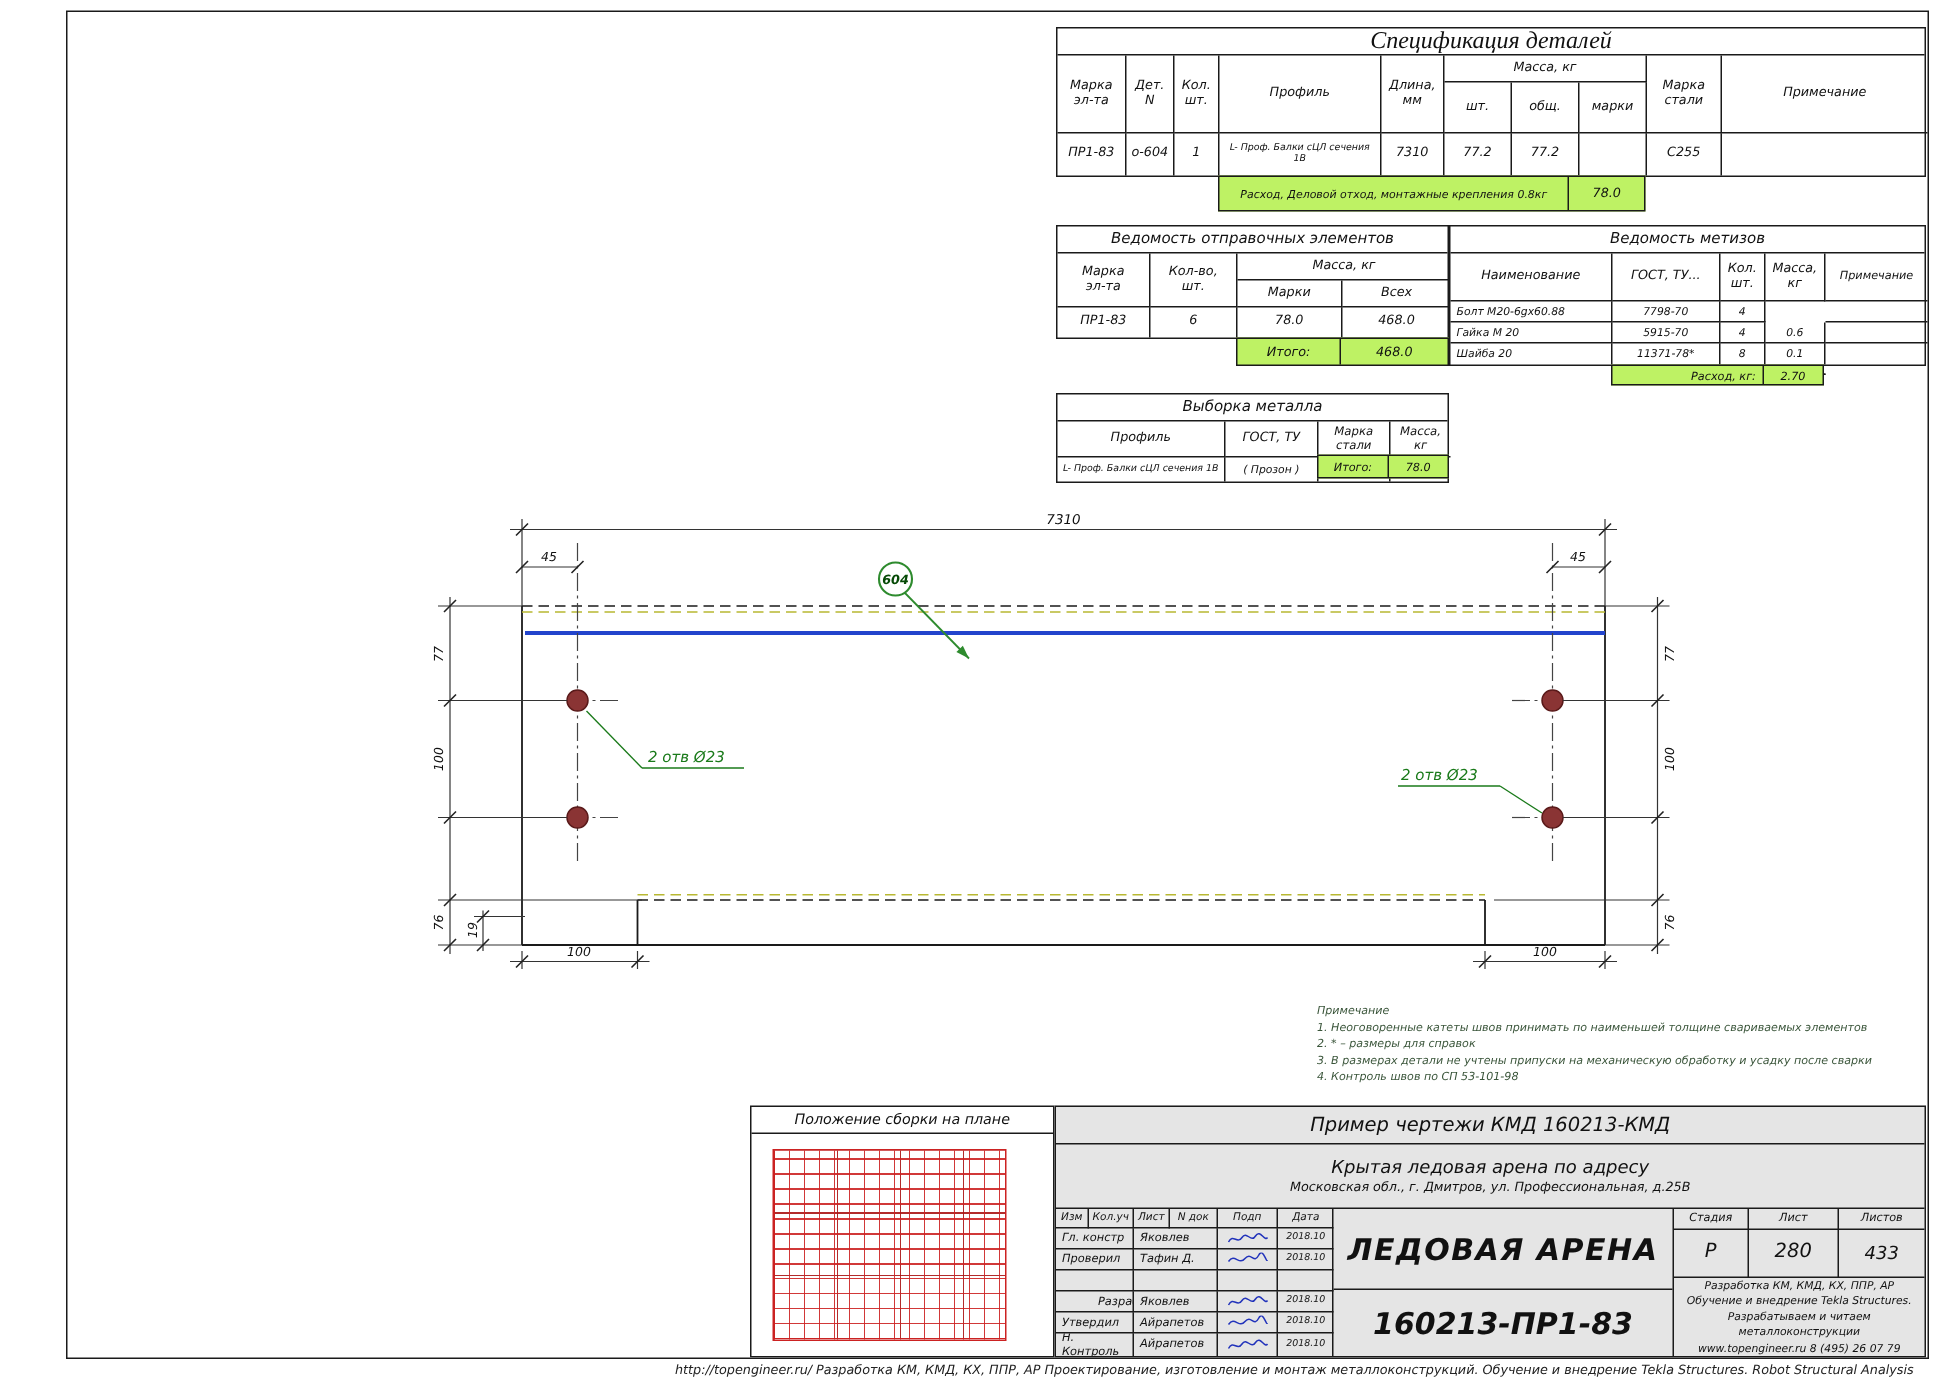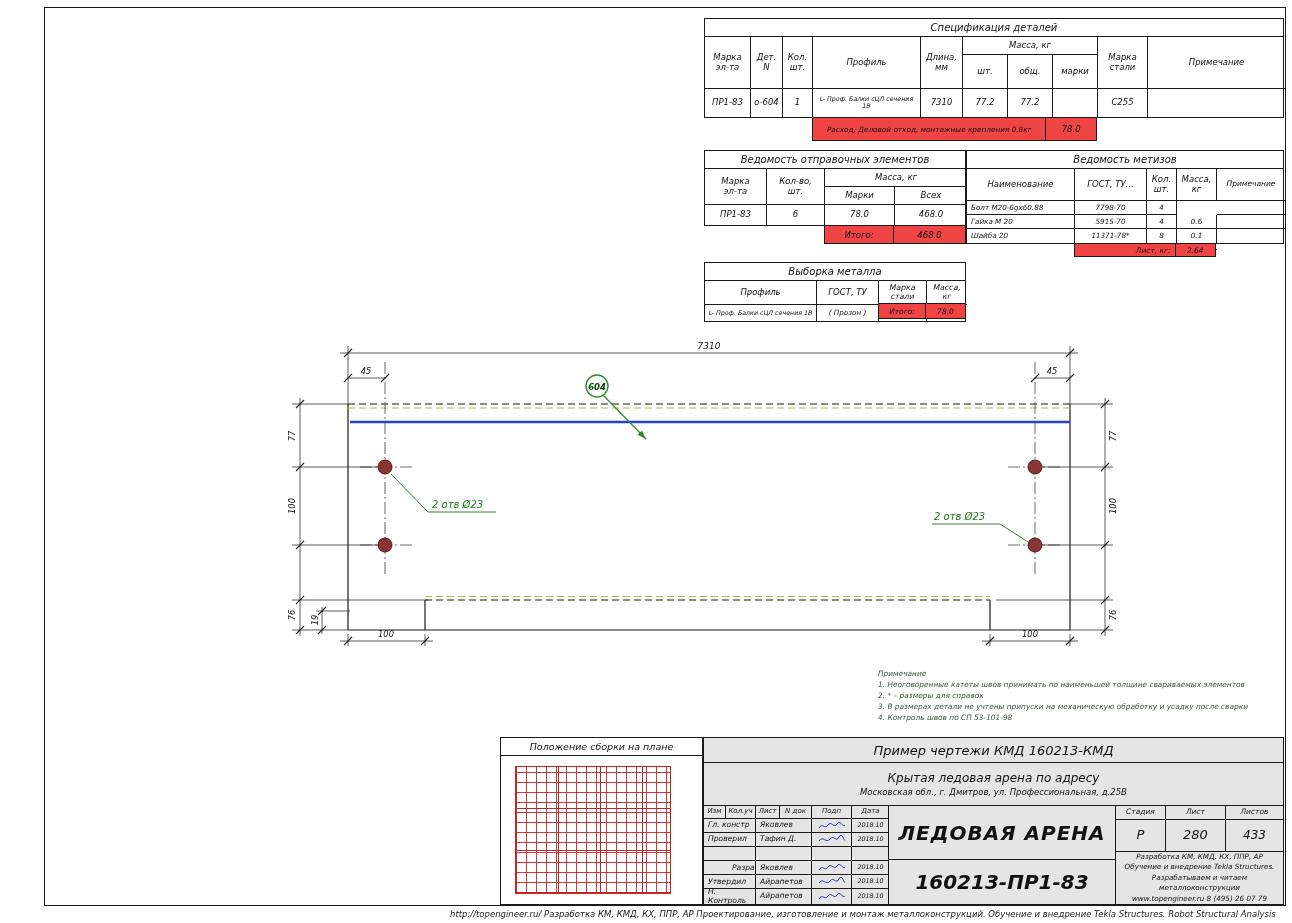--- a/index.html
+++ b/index.html
@@ -9,21 +9,21 @@
   .it { font-style:italic; }
   .frame { border:1.6px solid #1a1a1a; }
   .tbl { border:1.2px solid #1a1a1a; font-style:italic; background:#fff; }
   .ttl { display:flex; align-items:center; justify-content:center; font-size:10px; border-bottom:1px solid #1a1a1a; }
   .grid { display:grid; }
   .c { border-right:1px solid #1a1a1a; border-bottom:1px solid #1a1a1a; display:flex; align-items:center; justify-content:center; text-align:center; white-space:pre-line; line-height:1.1; font-size:8.5px; padding:0 2px; overflow:hidden; }
   .nr { border-right:none !important; }
   .nb { border-bottom:none !important; }
   .left { justify-content:flex-start; text-align:left; padding-left:4px; }
   .tiny { font-size:6.3px; }
-  .strip { position:absolute; display:flex; border:1px solid #1a1a1a; background:#ef4444; font-style:italic; }
+  .strip { position:absolute; display:flex; border:1px solid #1a1a1a; background:#bef264; font-style:italic; }
   .strip > div { display:flex; align-items:center; justify-content:center; font-size:8.5px; }
   .strip > div:first-child { border-right:1px solid #1a1a1a; }
   svg text { font-family:"DejaVu Sans",sans-serif; font-style:italic; fill:#111; }
   .dim { font-size:9px; }
   .dims { font-size:8.3px; }
   .grn { fill:#1a7a1a; }
   .red-grid { border:1px solid #cc2222;
     background-image:
       repeating-linear-gradient(0deg, rgba(204,34,34,.9) 0 1px, transparent 1px 10px),
       repeating-linear-gradient(90deg, rgba(204,34,34,.9) 0 1px, transparent 1px 10px),
@@ -156,21 +156,21 @@
     <text class="grn" x="432" y="508" style="font-size:10px;">2 отв Ø23</text>
   </g>
   <g>
     <path d="M932 524 H1000" stroke="#1a7a1a" stroke-width="0.9" fill="none"></path>
     <path d="M1000 524 L1028 542" stroke="#1a7a1a" stroke-width="0.9" fill="none"></path>
     <text class="grn" x="934" y="520" style="font-size:10px;">2 отв Ø23</text>
   </g>
 </svg>
 
 <div class="abs tbl" style="left:704px; top:18px; width:580px;">
-  <div class="ttl" style="height:18px; font-size:10px;">Спецификация деталей</div>
+  <div class="ttl" style="height:18px; font-size:16px;font-family:Liberation Serif, serif;">Спецификация деталей</div>
   <div class="grid" style="grid-template-columns:46px 32px 30px 108px 42px 45px 45px 45px 50px 137px; grid-template-rows:18px 34px 28px;">
     <div class="c" style="grid-row:1/3;">Марка
 эл-та</div>
     <div class="c" style="grid-row:1/3;">Дет.
 N</div>
     <div class="c" style="grid-row:1/3;">Кол.
 шт.</div>
     <div class="c" style="grid-row:1/3;">Профиль</div>
     <div class="c" style="grid-row:1/3;">Длина,
 мм</div>
@@ -243,22 +243,22 @@
     <div class="c nr"></div>
 
     <div class="c left nb" style="font-size:7.2px;">Шайба 20</div>
     <div class="c nb" style="font-size:7.2px;">11371-78*</div>
     <div class="c nb" style="font-size:7.2px;">8</div>
     <div class="c nb" style="font-size:7.2px;">0.1</div>
     <div class="c nb nr"></div>
   </div>
 </div>
 <div class="strip" style="left:1074px; top:243px; width:142px; height:14px;">
-  <div style="width:102px; justify-content:flex-end; padding-right:4px; font-size:7.5px;">Лист, кг:</div>
-  <div style="width:40px; font-size:7.5px;">2.64</div>
+  <div style="width:102px; justify-content:flex-end; padding-right:4px; font-size:7.5px;">Расход, кг:</div>
+  <div style="width:40px; font-size:7.5px;">2.70</div>
 </div>
 
 <div class="abs tbl" style="left:704px; top:262px; width:262px;">
   <div class="ttl" style="height:18px;">Выборка металла</div>
   <div class="grid" style="grid-template-columns:112px 62px 48px 40px; grid-template-rows:24px 16px;">
     <div class="c">Профиль</div>
     <div class="c">ГОСТ, ТУ</div>
     <div class="c" style="font-size:7.8px;">Марка
 стали</div>
     <div class="c nr" style="font-size:7.8px;">Масса,

